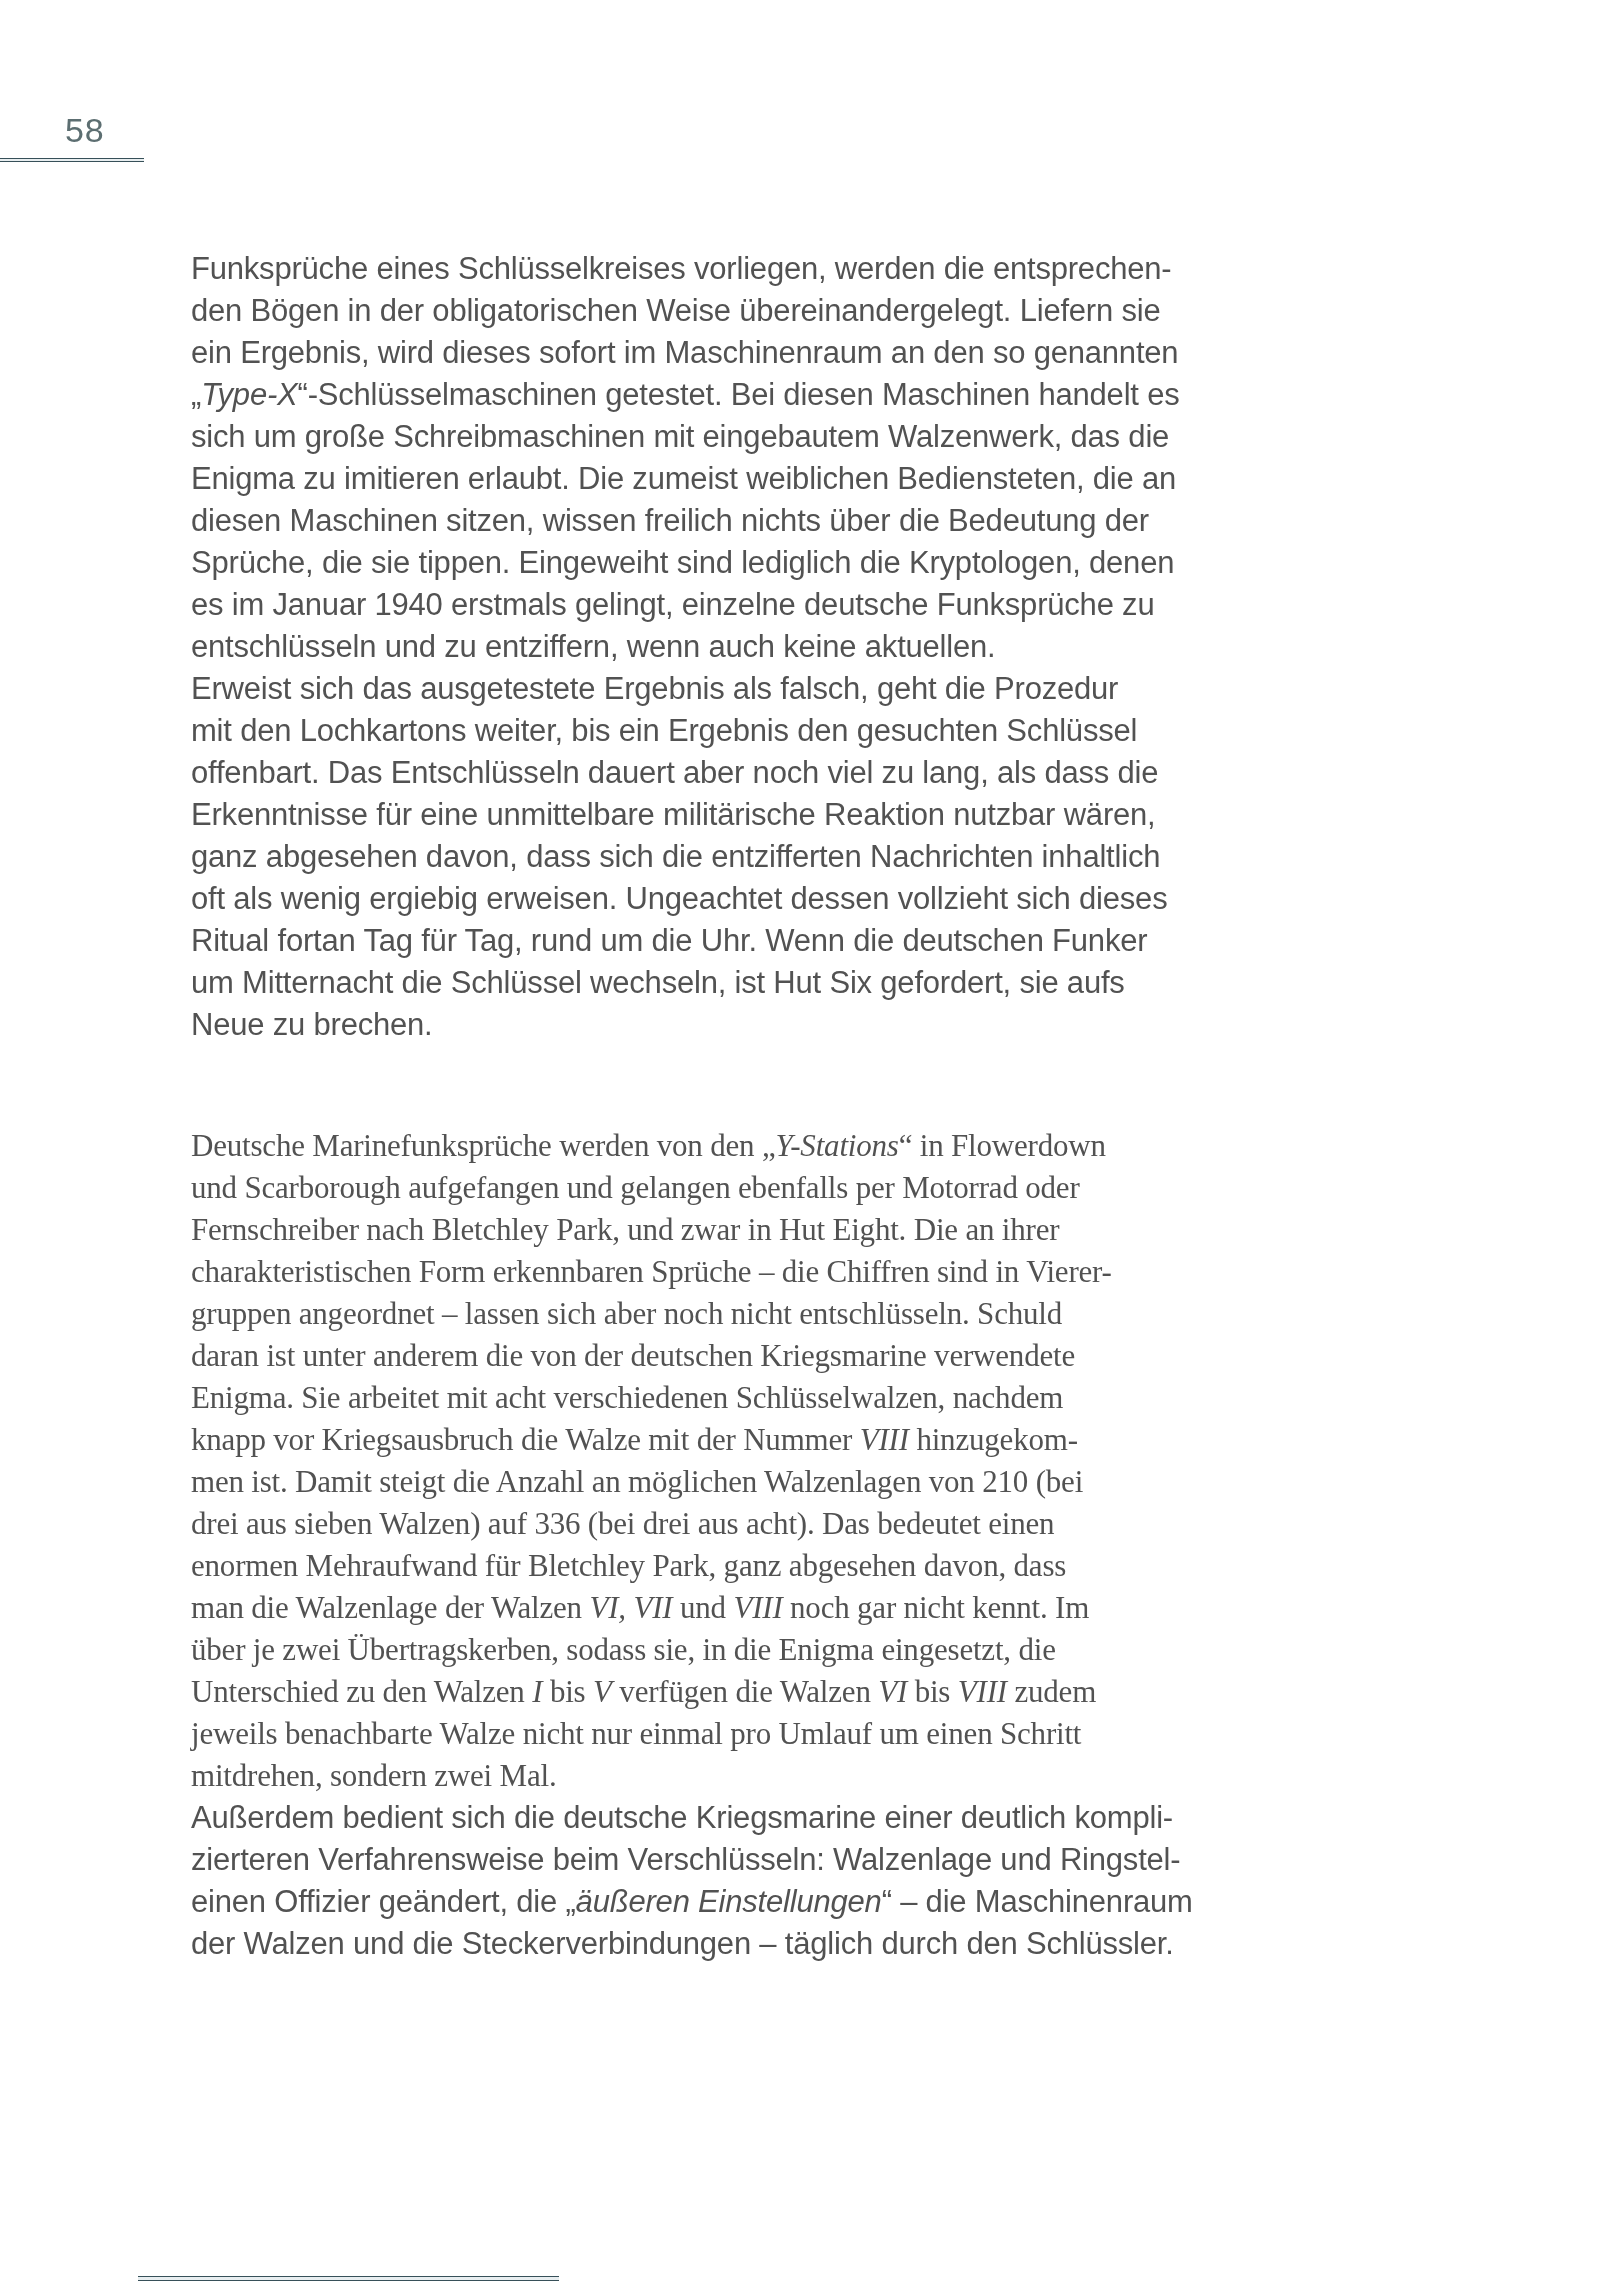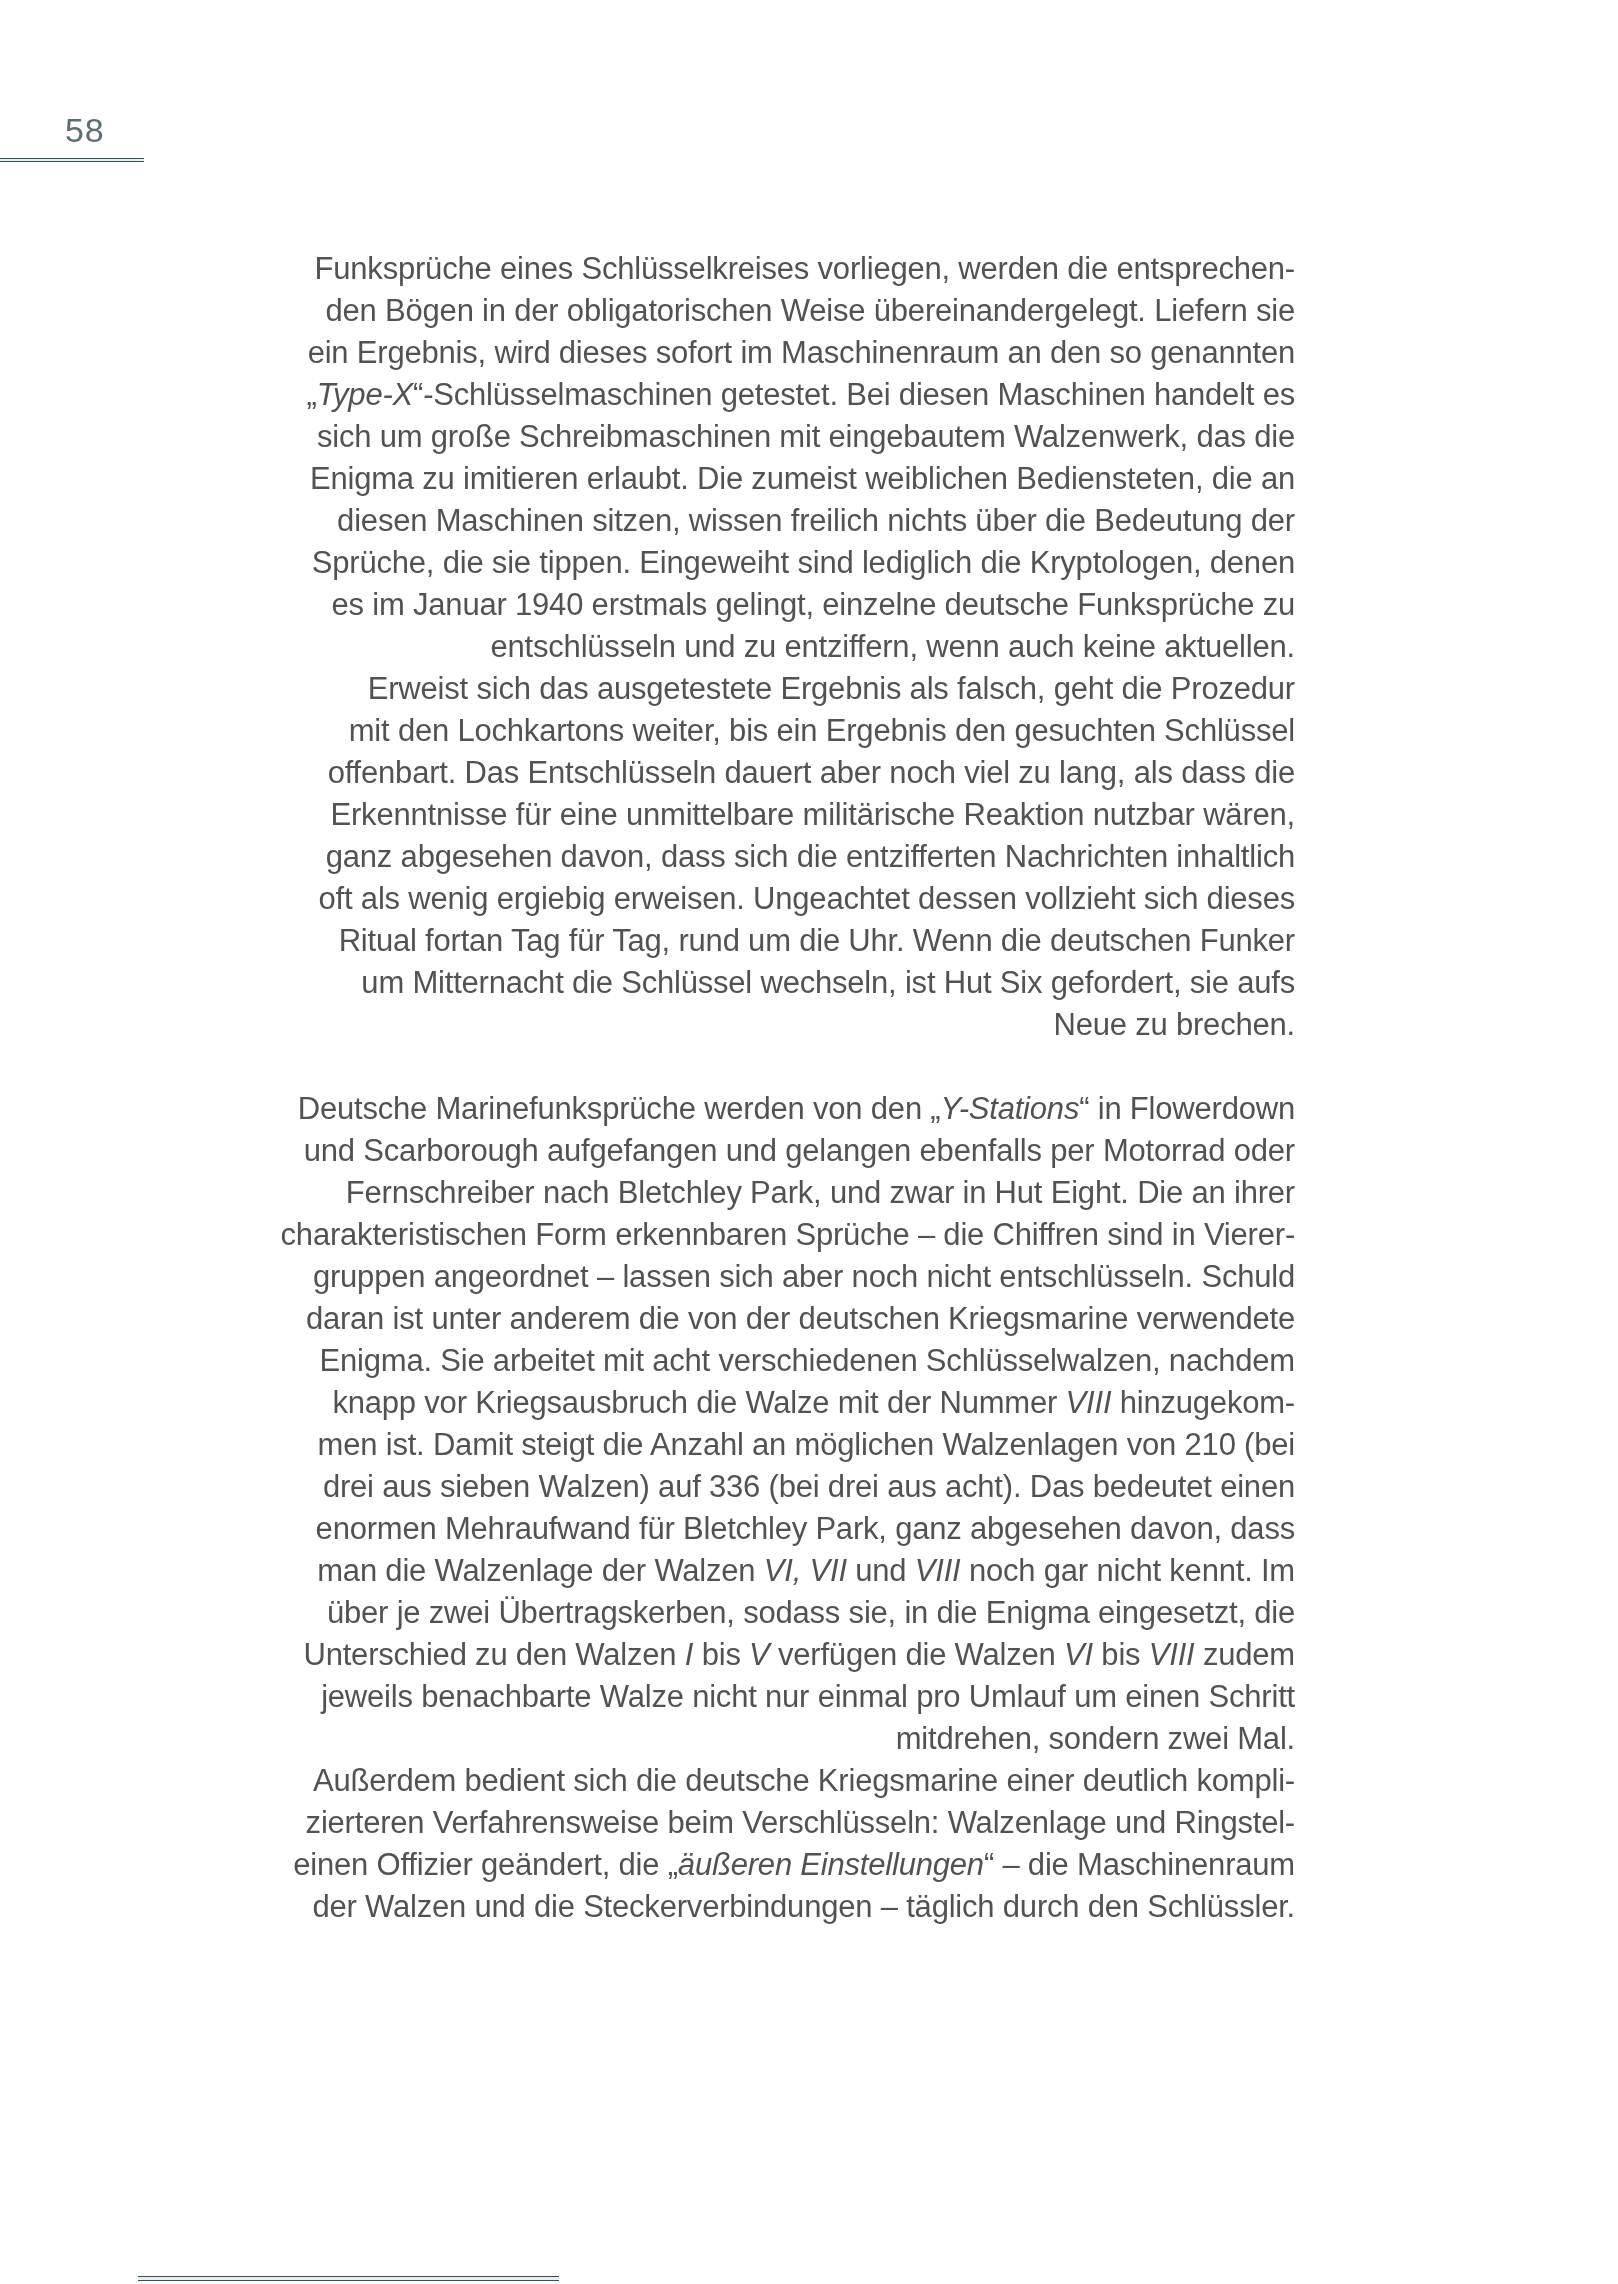--- a/index.html
+++ b/index.html
@@ -35,31 +35,30 @@
     top: 158px;
     width: 144px;
   }
   .rule.bottom {
     left: 138px;
     bottom: 3.2px;
     width: 421px;
   }
   .text-column {
     position: absolute;
-    left: 162px;
+    left: 191px;
     top: 248px;
     width: 1133px;
     font-size: 31px;
     line-height: 42px;
     color: #525252;
     letter-spacing: -0.2px;
-    text-align: right;
   }
   .para { margin: 0; }
-  .para.gap { margin-top: 42px; }
+  .para.gap { margin-top: 79px; font-family: Liberation Serif, serif; }
   .line {
     display: block;
     white-space: nowrap;
   }
   .it { font-style: italic; }
 </style>
 </head>
 <body>
 
 <div class="page-number">58</div>

